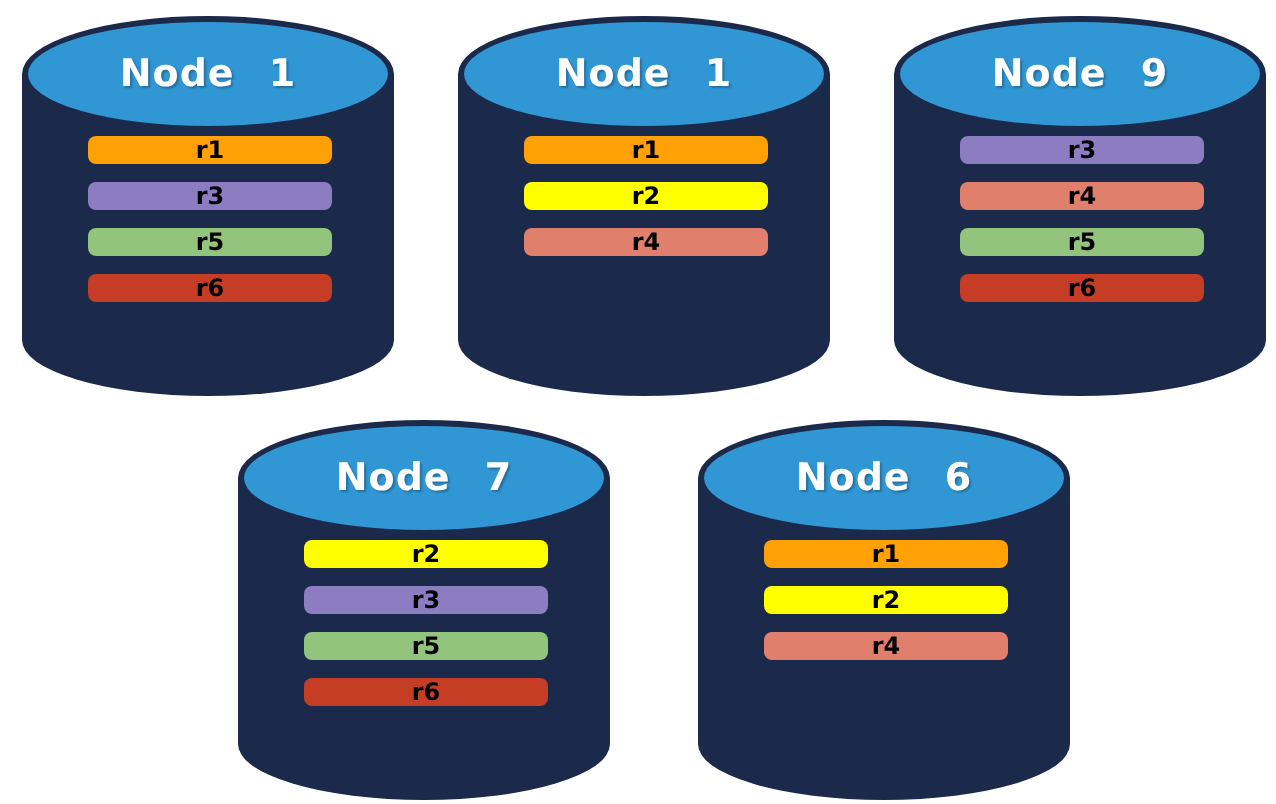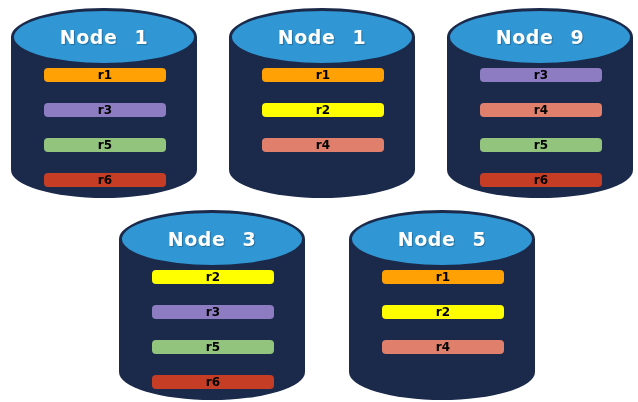--- a/index.html
+++ b/index.html
@@ -37,21 +37,21 @@
   .cyl-title {
     color: #ffffff;
     font-weight: bold;
     font-size: 19px;
     word-spacing: 10px;
     letter-spacing: 0.5px;
     text-shadow: 1px 1px 1px rgba(0,0,0,0.25);
   }
   .bars {
     position: absolute; left: 33px; right: 31px; top: 60px;
-    display: flex; flex-direction: column; gap: 21px;
+    display: flex; flex-direction: column; gap: 9px;
     z-index: 3;
   }
   .bar {
     height: 14px;
     border-radius: 4px;
     display: flex; align-items: center; justify-content: center;
     font-size: 12px; font-weight: bold; color: #000000;
     line-height: 1;
   }
 </style>
@@ -97,34 +97,34 @@
           <div class="bar" style="background: rgb(147, 196, 125); color: rgb(0, 0, 0);">r5</div>
           <div class="bar" style="background: rgb(198, 61, 38); color: rgb(0, 0, 0);">r6</div>
         </div>
       </div>
     </div>
     <div class="row row2">
       <div class="cylinder">
         <div class="cyl-side"></div>
         <div class="cyl-bottom"></div>
         <div class="cyl-top">
-          <span class="cyl-title">Node 3</span>
+          <span class="cyl-title">Node 7</span>
         </div>
         <div class="bars">
           <div class="bar" style="background: rgb(255, 255, 0); color: rgb(0, 0, 0);">r2</div>
           <div class="bar" style="background: rgb(142, 124, 195); color: rgb(0, 0, 0);">r3</div>
           <div class="bar" style="background: rgb(147, 196, 125); color: rgb(0, 0, 0);">r5</div>
           <div class="bar" style="background: rgb(198, 61, 38); color: rgb(0, 0, 0);">r6</div>
         </div>
       </div>
       <div class="cylinder">
         <div class="cyl-side"></div>
         <div class="cyl-bottom"></div>
         <div class="cyl-top">
-          <span class="cyl-title">Node 5</span>
+          <span class="cyl-title">Node 6</span>
         </div>
         <div class="bars">
           <div class="bar" style="background: rgb(255, 160, 5); color: rgb(0, 0, 0);">r1</div>
           <div class="bar" style="background: rgb(255, 255, 0); color: rgb(0, 0, 0);">r2</div>
           <div class="bar" style="background: rgb(224, 128, 108); color: rgb(0, 0, 0);">r4</div>
         </div>
       </div>
     </div>
   </div>
 

